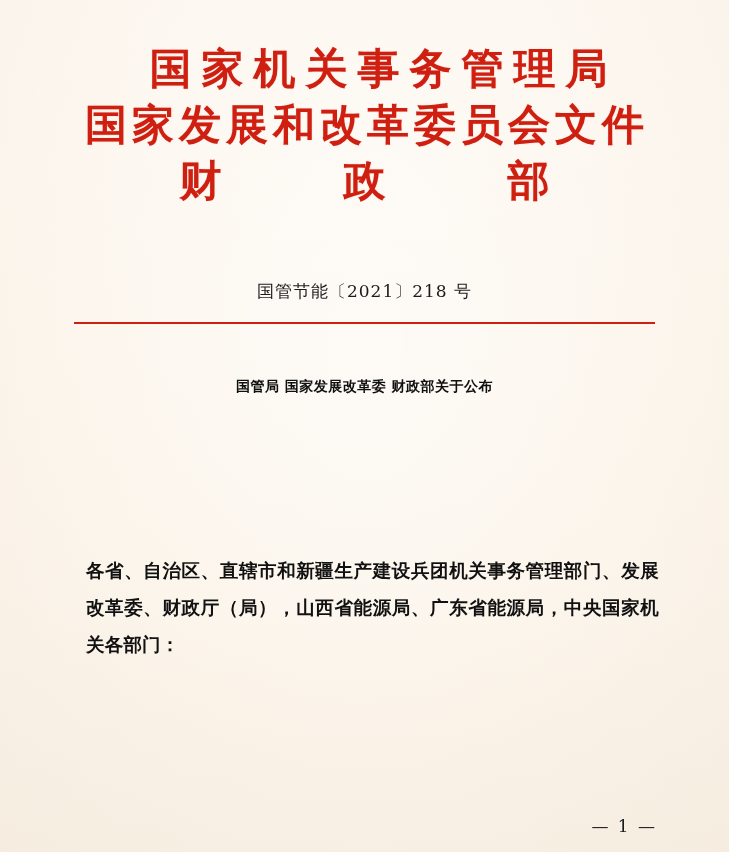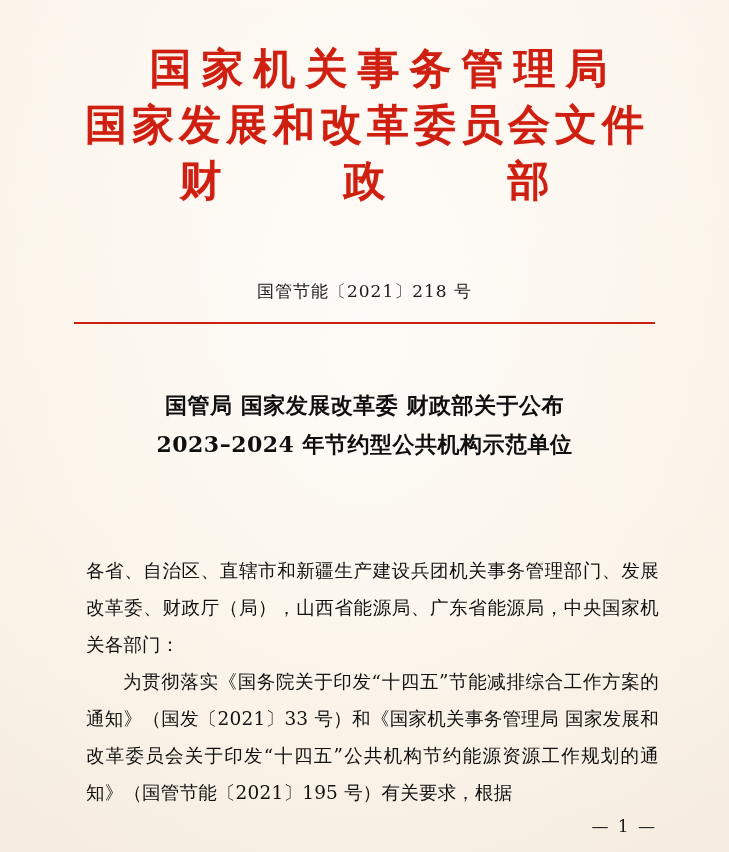--- a/index.html
+++ b/index.html
@@ -86,25 +86,25 @@
     top: 322px;
     height: 2px;
     background: #cf1f10;
   }
 
   
   .title {
     position: absolute;
     left: 80px;
     right: 80px;
-    top: 386px;
+    top: 374px;
     text-align: center;
     font-family: "DejaVu Serif", serif;
     font-weight: bold;
-    font-size: 22px;
+    font-size: 14px;
     color: #0f0f0f;
     line-height: 1.75;
     letter-spacing: 0.5px;
   }
   .title div { white-space: nowrap; }
 
   
   .body {
     position: absolute;
     left: 86px;
@@ -112,20 +112,21 @@
     top: 552px;
     font-family: "DejaVu Serif", serif;
     font-size: 18.5px;
     color: #111;
     line-height: 2.0;
     letter-spacing: 0.2px;
     text-align: justify;
   }
   .body p {
     margin: 0;
+    font-weight: bold;
   }
   .body p.indent {
     text-indent: 2em;
   }
 
   
   .pagenum {
     position: absolute;
     right: 72px;
     bottom: 16px;
@@ -147,23 +148,21 @@
     <div class="masthead-line ml2">国家发展和改革委员会文件</div>
     <div class="masthead-line ml3"><span>财</span><span class="sp"></span><span>政</span><span class="sp"></span><span>部</span></div>
   </div>
 
   <div class="docnum">国管节能〔2021〕218 号</div>
 
   <div class="redrule"></div>
 
   <div class="title">
     <div>国管局 国家发展改革委 财政部关于公布</div>
-    <div>2023–2024 年节约型公共机构示范单位</div>
   </div>
 
   <div class="body">
     <p>各省、自治区、直辖市和新疆生产建设兵团机关事务管理部门、发展改革委、财政厅（局），山西省能源局、广东省能源局，中央国家机关各部门：</p>
-    <p class="indent">为贯彻落实《国务院关于印发“十四五”节能减排综合工作方案的通知》（国发〔2021〕33 号）和《国家机关事务管理局 国家发展和改革委员会关于印发“十四五”公共机构节约能源资源工作规划的通知》（国管节能〔2021〕195 号）有关要求，根据</p>
   </div>
 
   <div class="pagenum">— 1 —</div>
 
 </div>
 
 </body></html>

